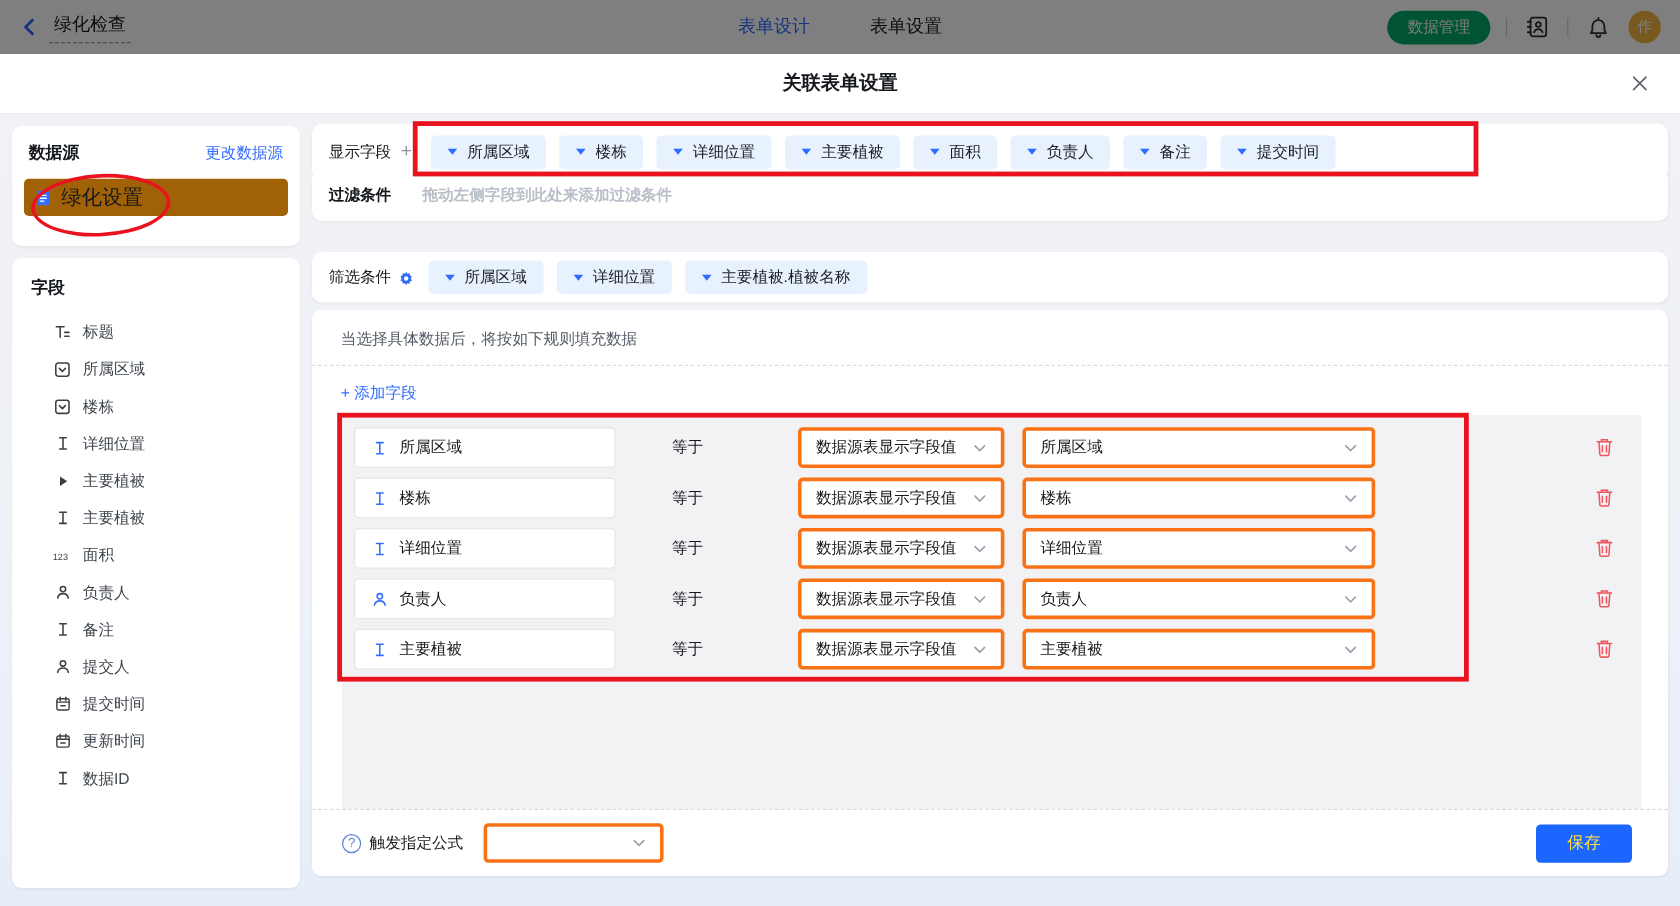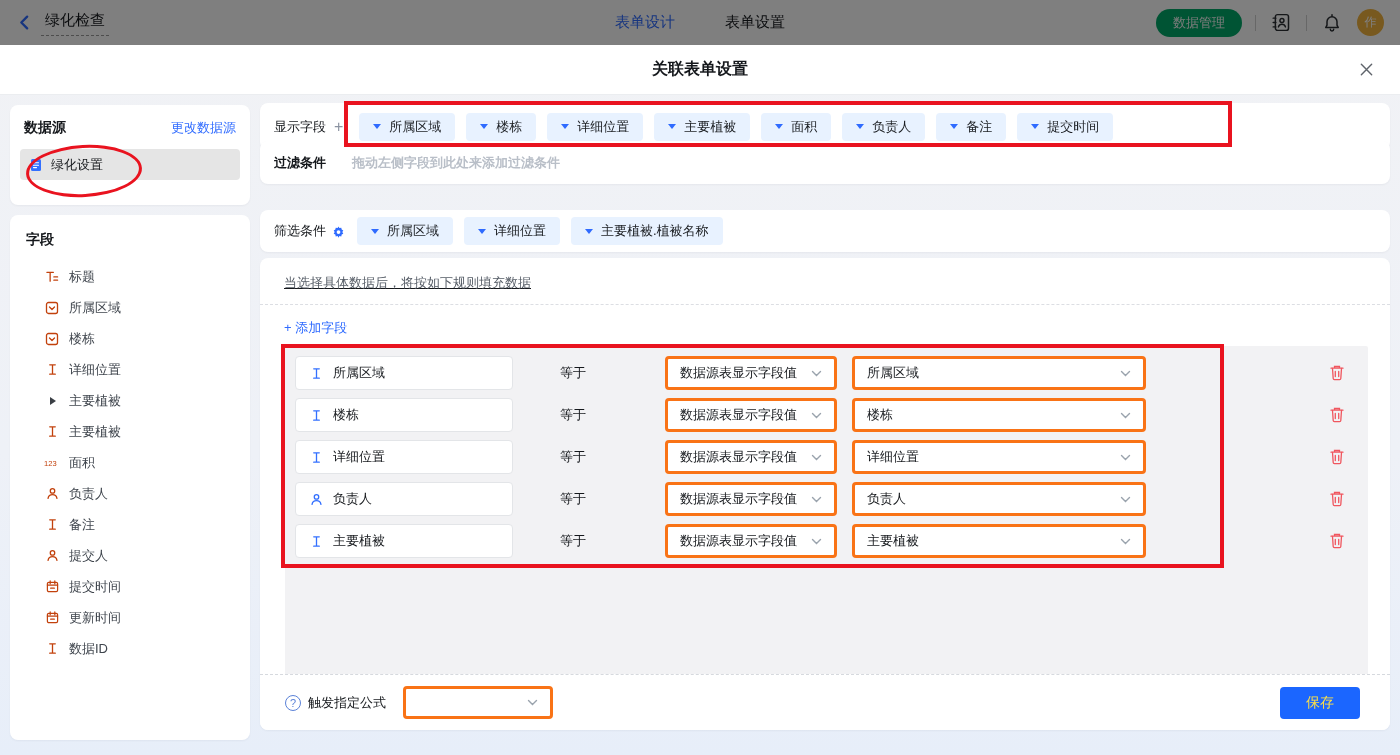--- a/index.html
+++ b/index.html
@@ -32,47 +32,47 @@
   .modal-close{position:absolute;right:26px;top:17px;cursor:pointer;display:flex;}
   .modal-body{position:absolute;top:95px;left:0;right:0;bottom:0;}
 
   .card{position:absolute;background:#fff;border-radius:8px;box-shadow:0 1px 2px rgba(31,41,55,.05);}
 
   
   .card-ds{left:10px;top:10px;width:240px;height:100px;}
   .ds-head{display:flex;justify-content:space-between;align-items:center;padding:14px 14px 0;}
   .ds-title{font-size:14px;font-weight:bold;}
   .link{font-size:13px;color:#2f6bff;cursor:pointer;}
-  .ds-item{margin:12px 10px 0;height:31px;background:#e5e5e5;border-radius:4px;
-    display:flex;align-items:center;gap:8px;padding:0 9px;font-size:13px;cursor:pointer;}
+  .ds-item{margin:12px 10px 0;height:31px;background:#a16207;border-radius:4px;
+    display:flex;align-items:center;gap:8px;padding:0 9px;font-size:17px;cursor:pointer;}
 
   .card-fields{left:10px;top:120px;width:240px;height:525px;}
   .f-title{font-size:14px;font-weight:bold;padding:16px 0 0 16px;}
   .flist{list-style:none;margin:12px 0 0;padding:0 0 0 34px;}
   .flist li{height:31px;display:flex;align-items:center;gap:9px;font-size:13px;color:#3f454d;cursor:pointer;}
-  .fic{width:16px;display:flex;align-items:center;justify-content:center;color:#c2410c;}
+  .fic{width:16px;display:flex;align-items:center;justify-content:center;color:#404040;}
   .tri{width:0;height:0;border-left:6px solid #3a3f45;border-top:4px solid transparent;border-bottom:4px solid transparent;margin-left:2px;}
 
   
   .card-display{left:260px;top:8px;width:1130px;height:47px;display:flex;align-items:center;padding:0 14px;}
   .row-label{font-size:13px;color:#15181c;white-space:nowrap;}
   .plus{color:#8b93a1;font-size:16px;margin:0 10px 0 8px;cursor:pointer;}
   .tags{display:flex;gap:11px;margin-left:6px;}
   .tag{display:inline-flex;align-items:center;gap:8px;height:28px;padding:0 14px;
     background:#e8f2ff;border-radius:4px;font-size:13px;color:#1a1d21;cursor:pointer;white-space:nowrap;}
   .caret{width:0;height:0;border-left:4px solid transparent;border-right:4px solid transparent;border-top:5px solid #2f6bff;}
 
   .card-filter{left:260px;top:46px;width:1130px;height:43px;display:flex;align-items:center;padding:0 14px;font-weight:bold;}
   .placeholder{margin-left:26px;font-size:13px;color:#b9bfc8;}
 
   .card-screen{left:260px;top:115px;width:1130px;height:42px;display:flex;align-items:center;padding:0 14px;}
   .gear{color:#2f6bff;margin:2px 0 0 6px;display:flex;cursor:pointer;}
   .card-screen .tags{margin-left:12px;}
 
-  .card-rules{left:260px;top:163px;width:1130px;height:472px;text-decoration:underline;}
+  .card-rules{left:260px;top:163px;width:1130px;height:472px;}
   .hint{font-size:13px;color:#555c66;padding:16px 0 0 24px;}
   .dash{border-bottom:1px dashed #dcdee3;margin-top:12px;}
   .addfield{display:inline-block;font-size:13px;color:#2f6bff;margin:14px 0 16px 24px;cursor:pointer;}
   .rules-area{position:absolute;left:25px;top:88px;width:1083px;height:342px;background:#f2f2f4;border-radius:2px;}
   .rrow{position:absolute;left:0;width:100%;height:34px;}
   .fieldbox{position:absolute;left:10px;width:218px;height:34px;background:#fff;border:1px solid #e3e5e8;
     border-radius:4px;display:flex;align-items:center;gap:9px;padding:0 12px;font-size:13px;cursor:text;}
   .fieldbox .fic{color:#3370ff;}
   .eq{position:absolute;left:275px;top:0;height:34px;line-height:34px;font-size:13px;}
   .select{position:absolute;height:34px;background:#fff;border:3px solid #f97316;border-radius:4px;

